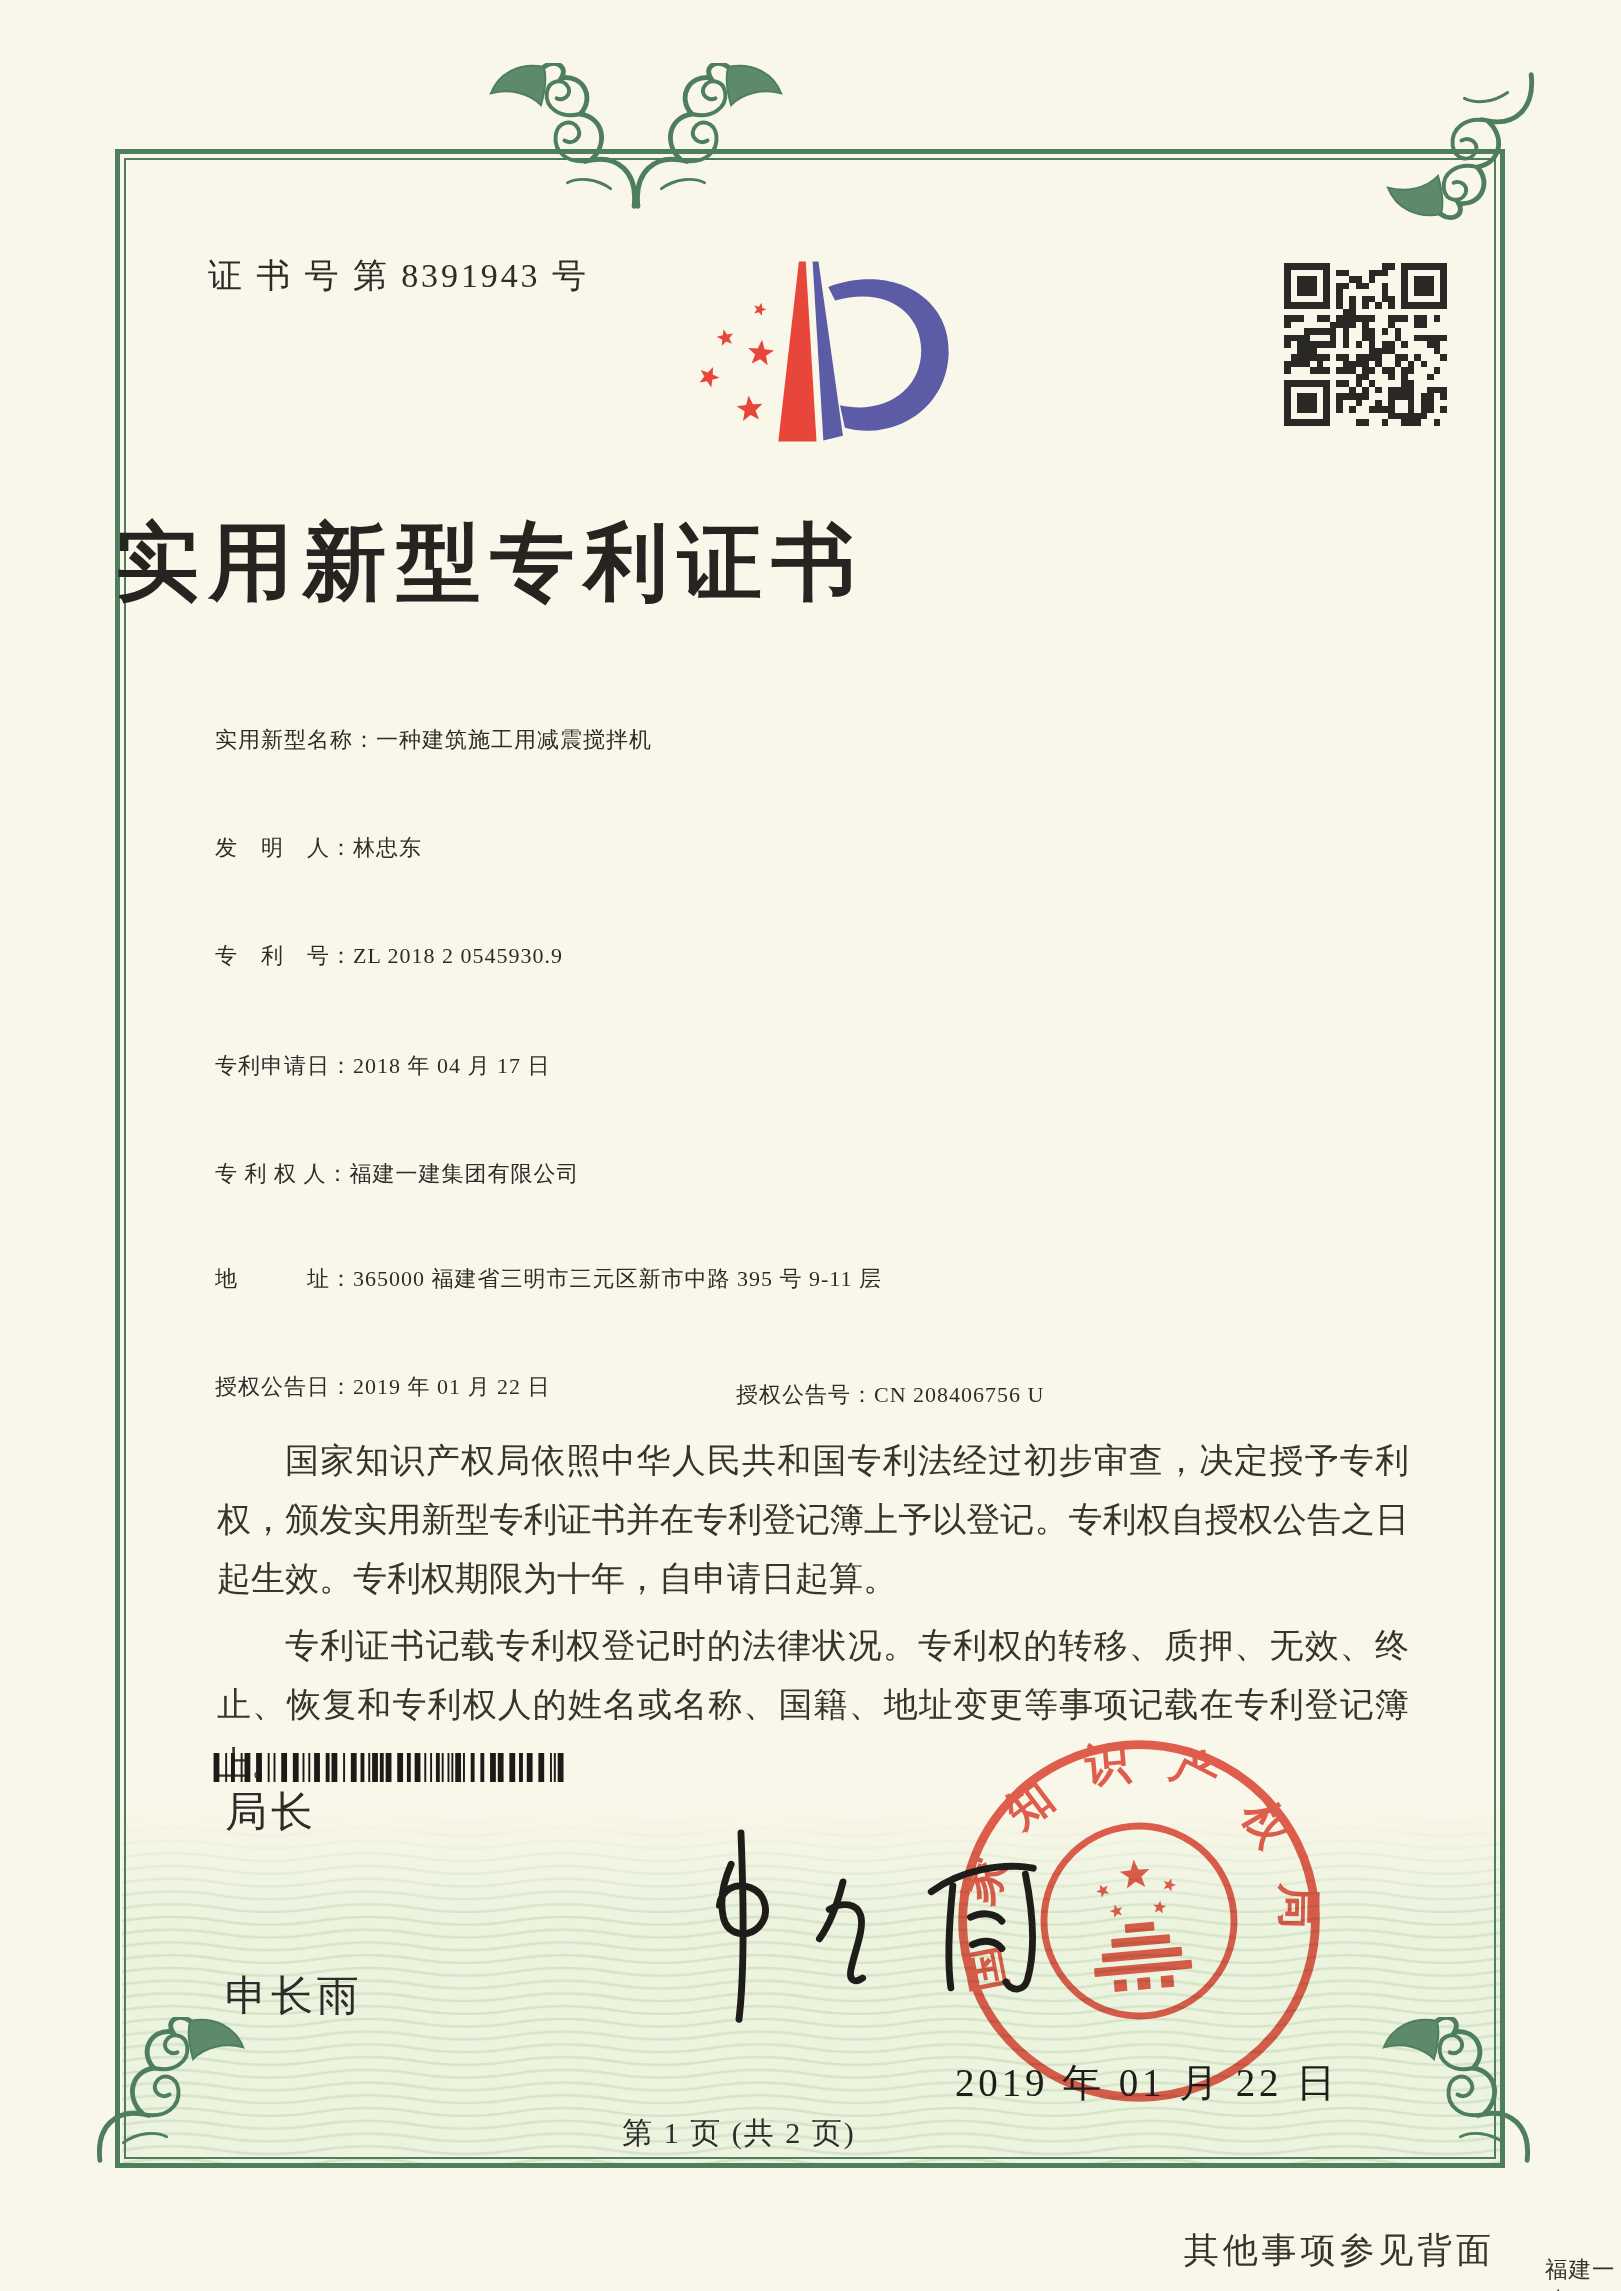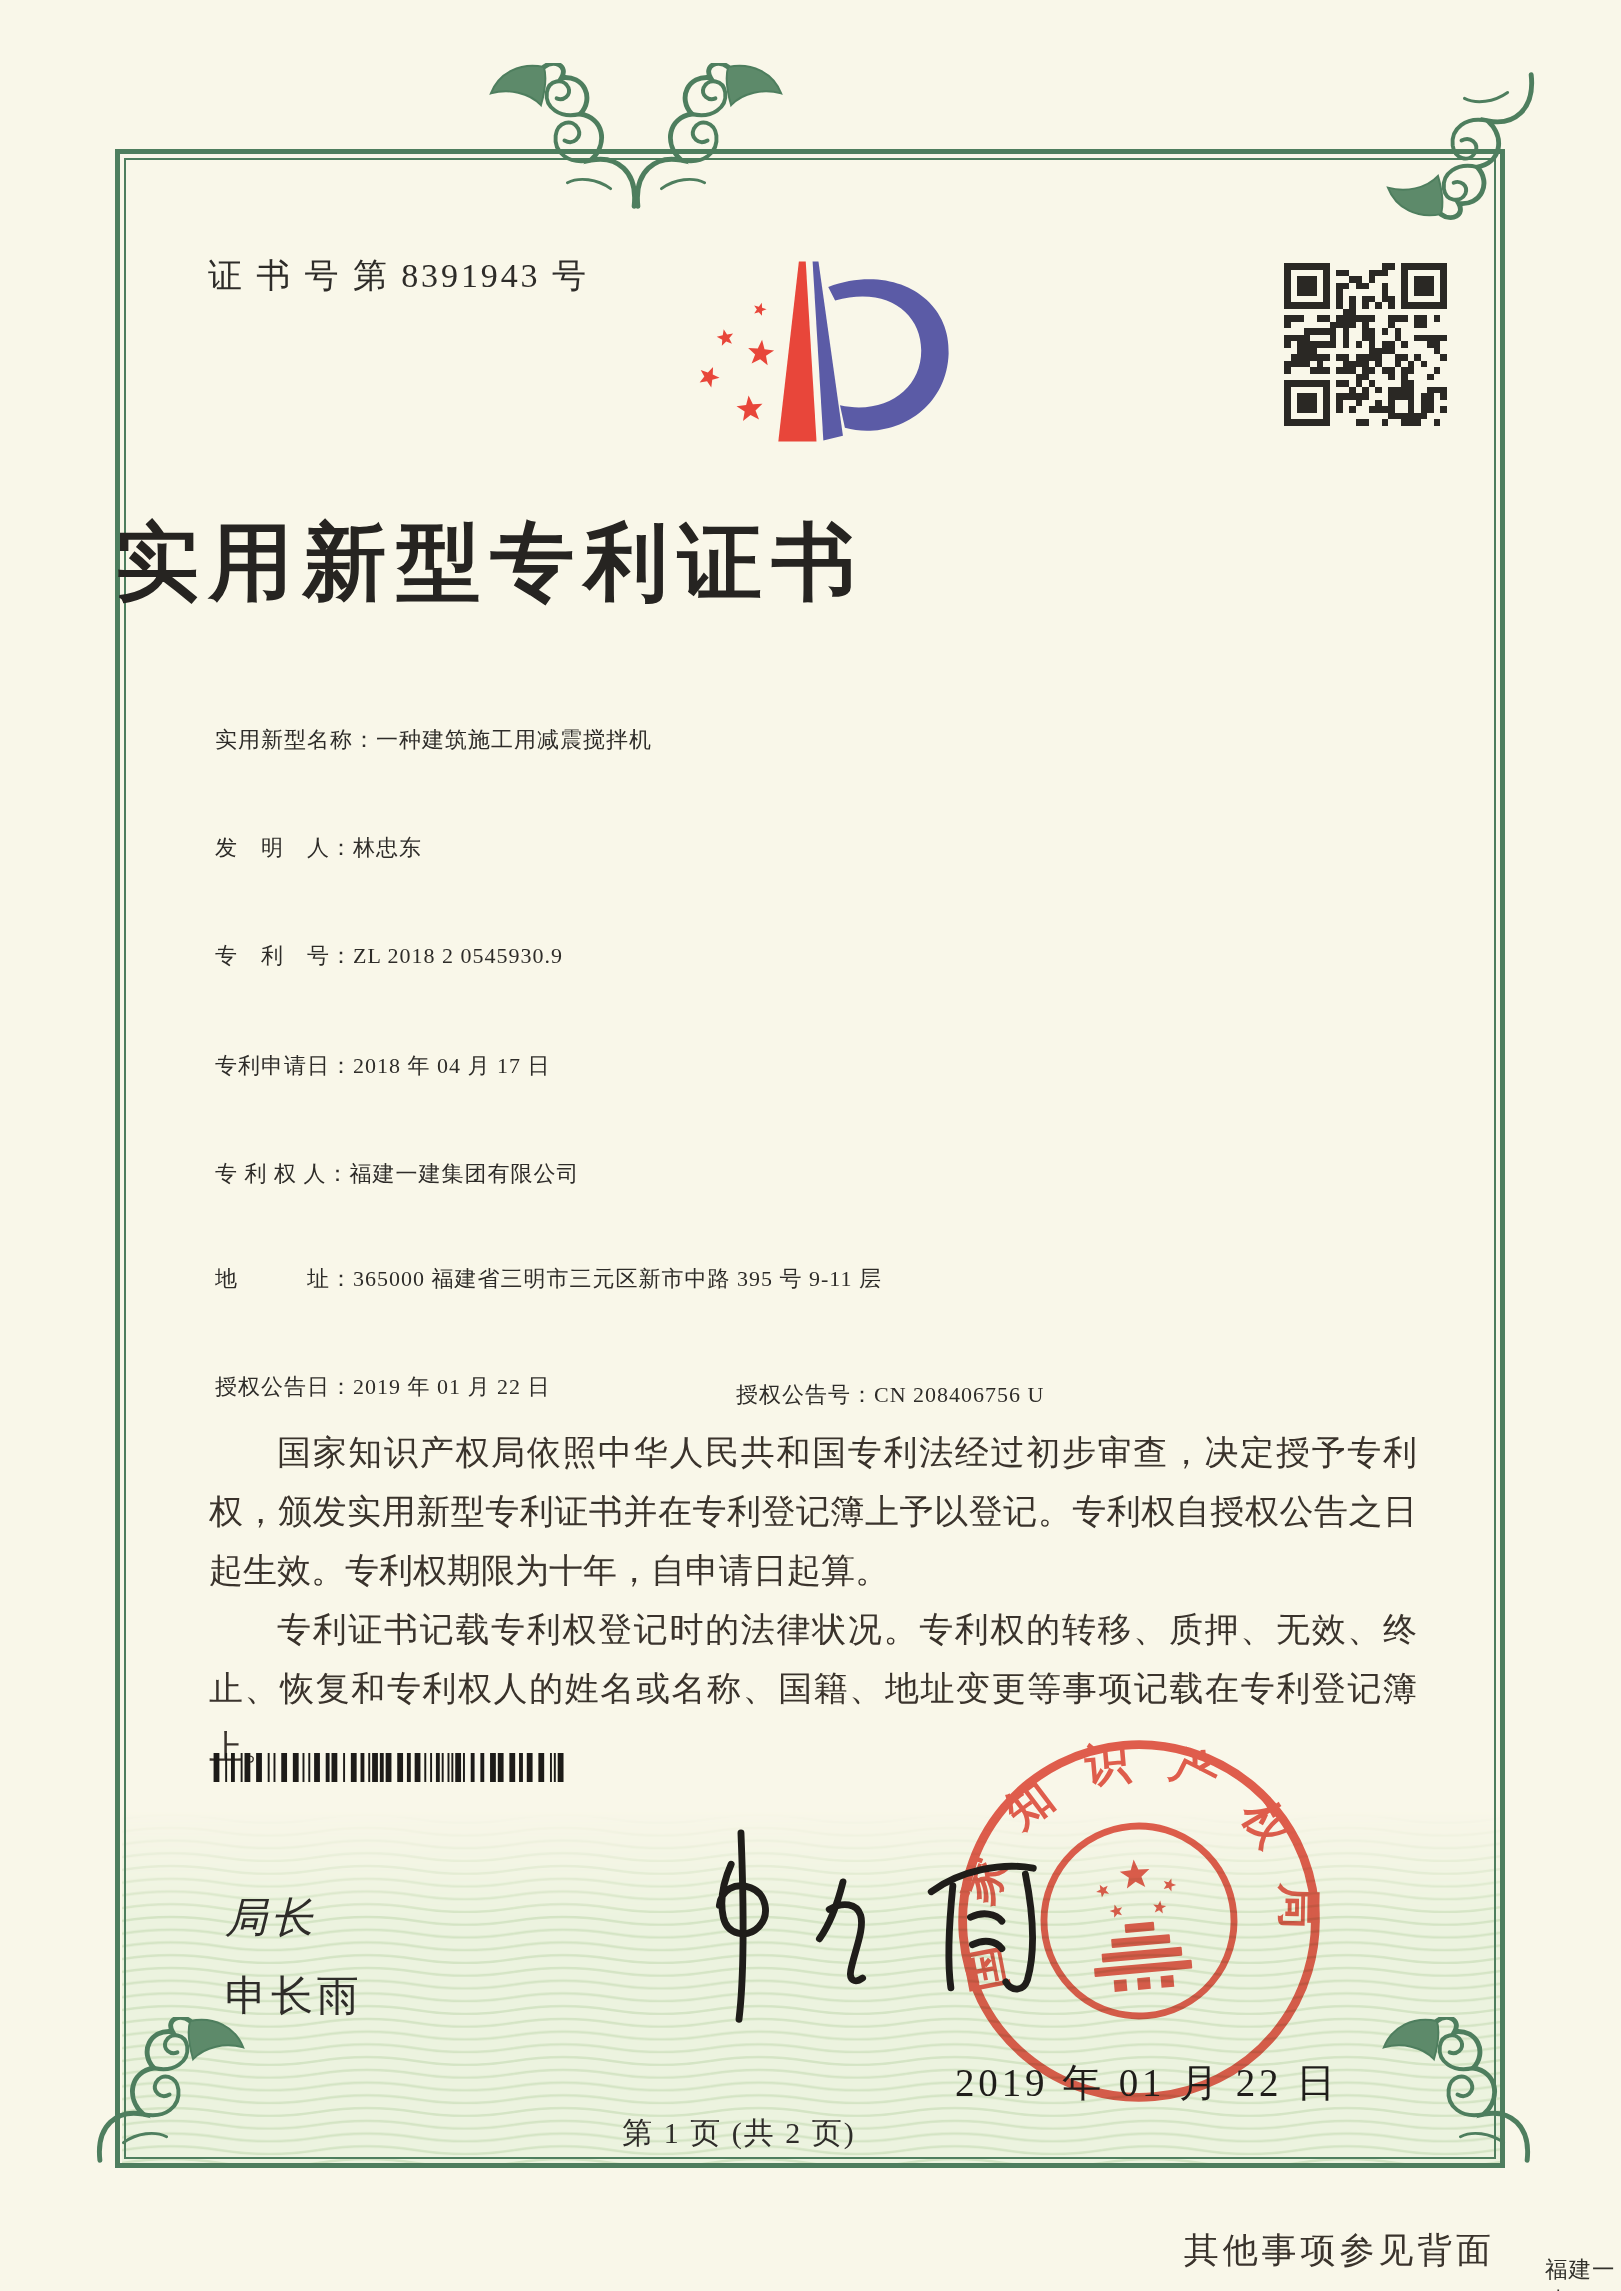--- a/index.html
+++ b/index.html
@@ -36,24 +36,24 @@
   
   .field-row{left:209px;width:1235px;font-size:22px;z-index:5;letter-spacing:1px;white-space:nowrap;margin-left:6px;}
   .field-row .pair2{position:absolute;left:521px;top:8px;}
   .r0{top:725px}.r1{top:833px}.r2{top:941px}.r3{top:1051px}
   .r4{top:1159px}.r5{top:1264px}.r6{top:1372px}
   
   .body-text{
     left:209px;top:1423px;width:1208px;z-index:5;
     font-size:34px;line-height:59px;text-align:justify;color:#3a332c;
   }
-  .body-text p{margin:0;text-indent:2em;}
+  .body-text p{margin:8px;text-indent:2em;}
   
   .barcode{left:211px;top:1753px;z-index:5;}
-  .signer-title{left:225px;top:1890px;font-size:42px;letter-spacing:3.9px;z-index:5;font-style:italic;}
+  .signer-title{left:225px;top:1784px;font-size:42px;letter-spacing:3.9px;z-index:5;}
   .signer-name{left:225px;top:1968px;font-size:42px;letter-spacing:3.9px;z-index:5;}
   .signature{left:637px;top:1823px;z-index:6;}
   .seal{left:946px;top:1728px;z-index:5;mix-blend-mode:multiply;opacity:.95;transform:rotate(-5deg);}
   .seal-date{left:951px;top:2056px;width:392px;text-align:center;font-size:39px;letter-spacing:3.9px;color:#1f1d1a;z-index:7;}
   .page-footer{left:115px;top:2113px;width:1248px;text-align:center;font-size:30px;letter-spacing:2px;z-index:5;}
   .back-note{left:115px;top:2227px;width:1380px;text-align:right;font-size:35px;letter-spacing:3.9px;color:#3a332c;z-index:5;}
   .corner-mark{left:1545px;top:2254px;font-size:22.5px;color:#33322c;z-index:5;letter-spacing:1px;}
   
   .orn{z-index:4;pointer-events:none;}
 </style>

